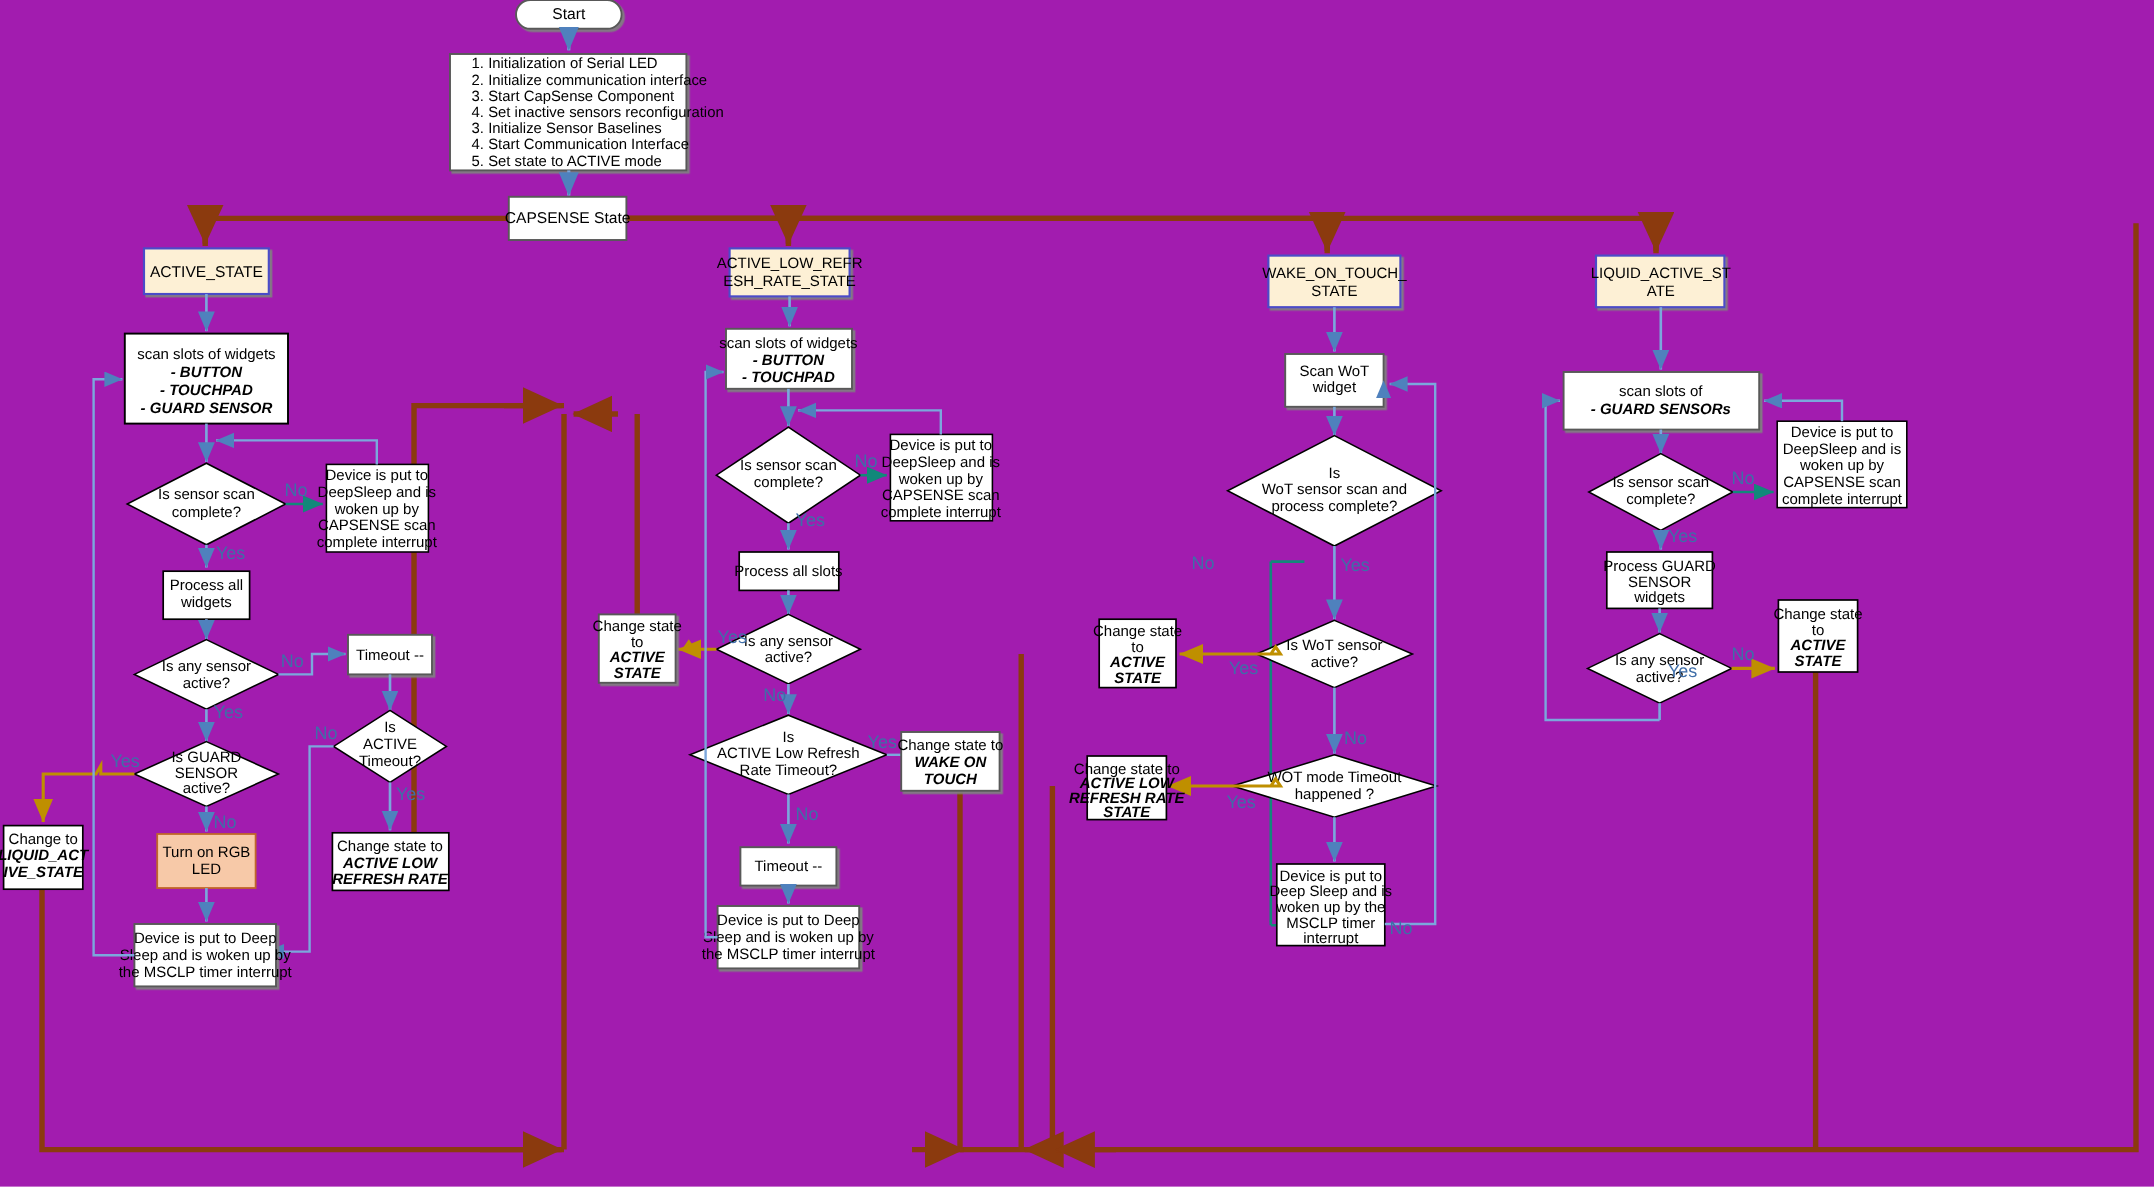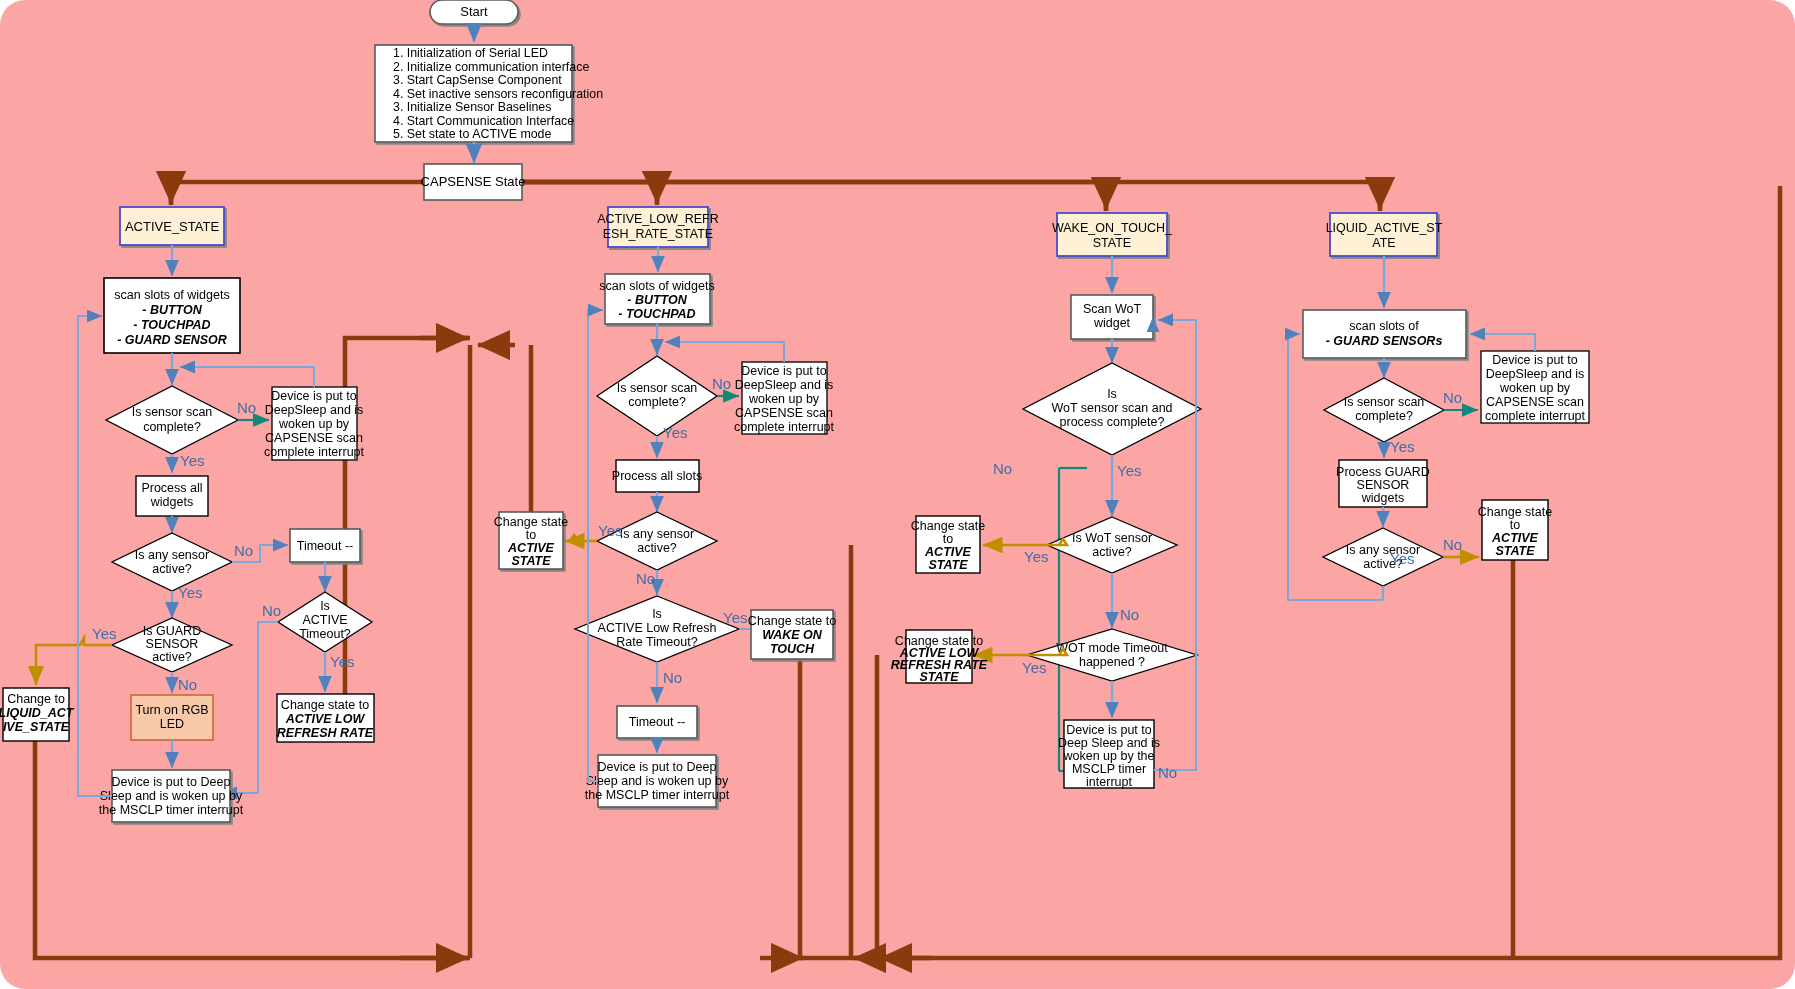--- a/index.html
+++ b/index.html
@@ -1,18 +1,18 @@
 <!DOCTYPE html>
 <html><head>
 <meta charset="utf-8">
 <title>CAPSENSE State Machine Flowchart</title>
 <style>
   html,body{margin:0;padding:0;background:#ffffff;}
   body{font-family:"Liberation Sans",sans-serif;}
-  #root{position:relative;width:1795px;height:989px;background:#fca5a5;overflow:hidden;border-radius:25px;}
+  #root{position:relative;width:1795px;height:989px;background:#a21caf;overflow:hidden;}
   svg{position:absolute;left:0;top:0;width:1795px;height:989px;}
   text{font-family:"Liberation Sans",sans-serif;fill:#000;}
   .nlbl{font-size:15px;fill:#3f6ea8;}
   .boxtxt{font-size:12.5px;fill:#000;}
   .boxtxt.b{font-weight:bold;font-style:italic;}
   .sttxt{font-size:13px;fill:#000;}
   .listtxt{font-size:12.4px;fill:#000;text-anchor:start;}
   .cap{font-size:13px;}
 </style>
 </head>

